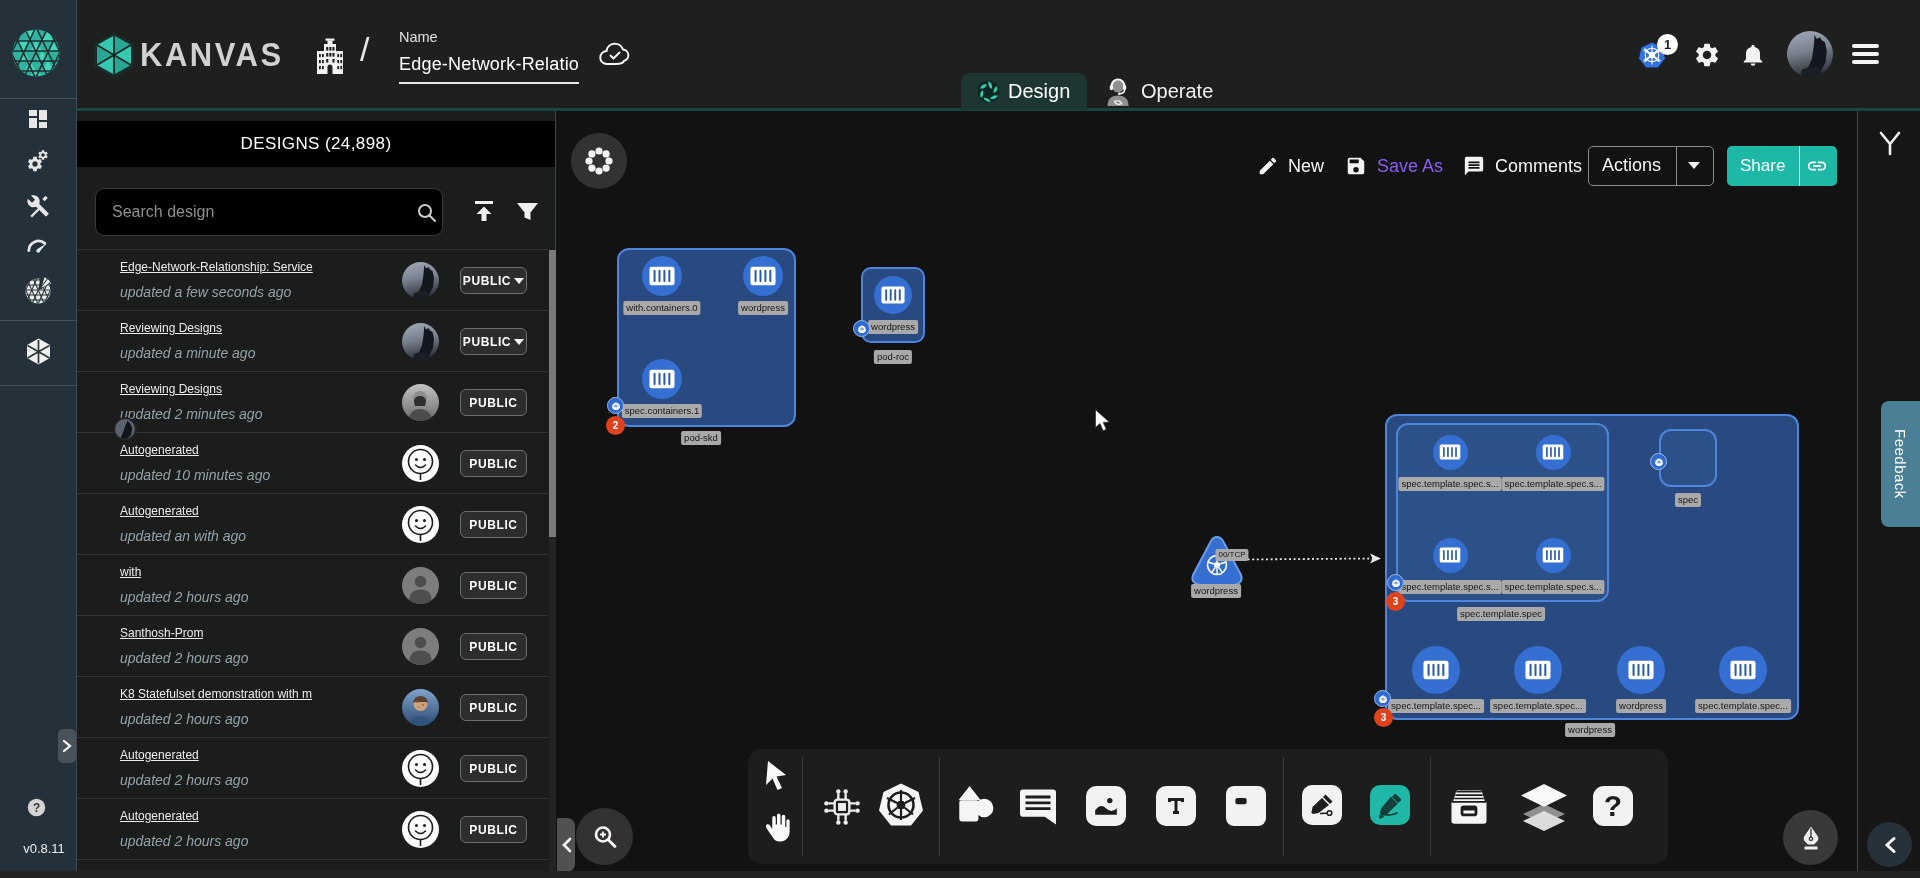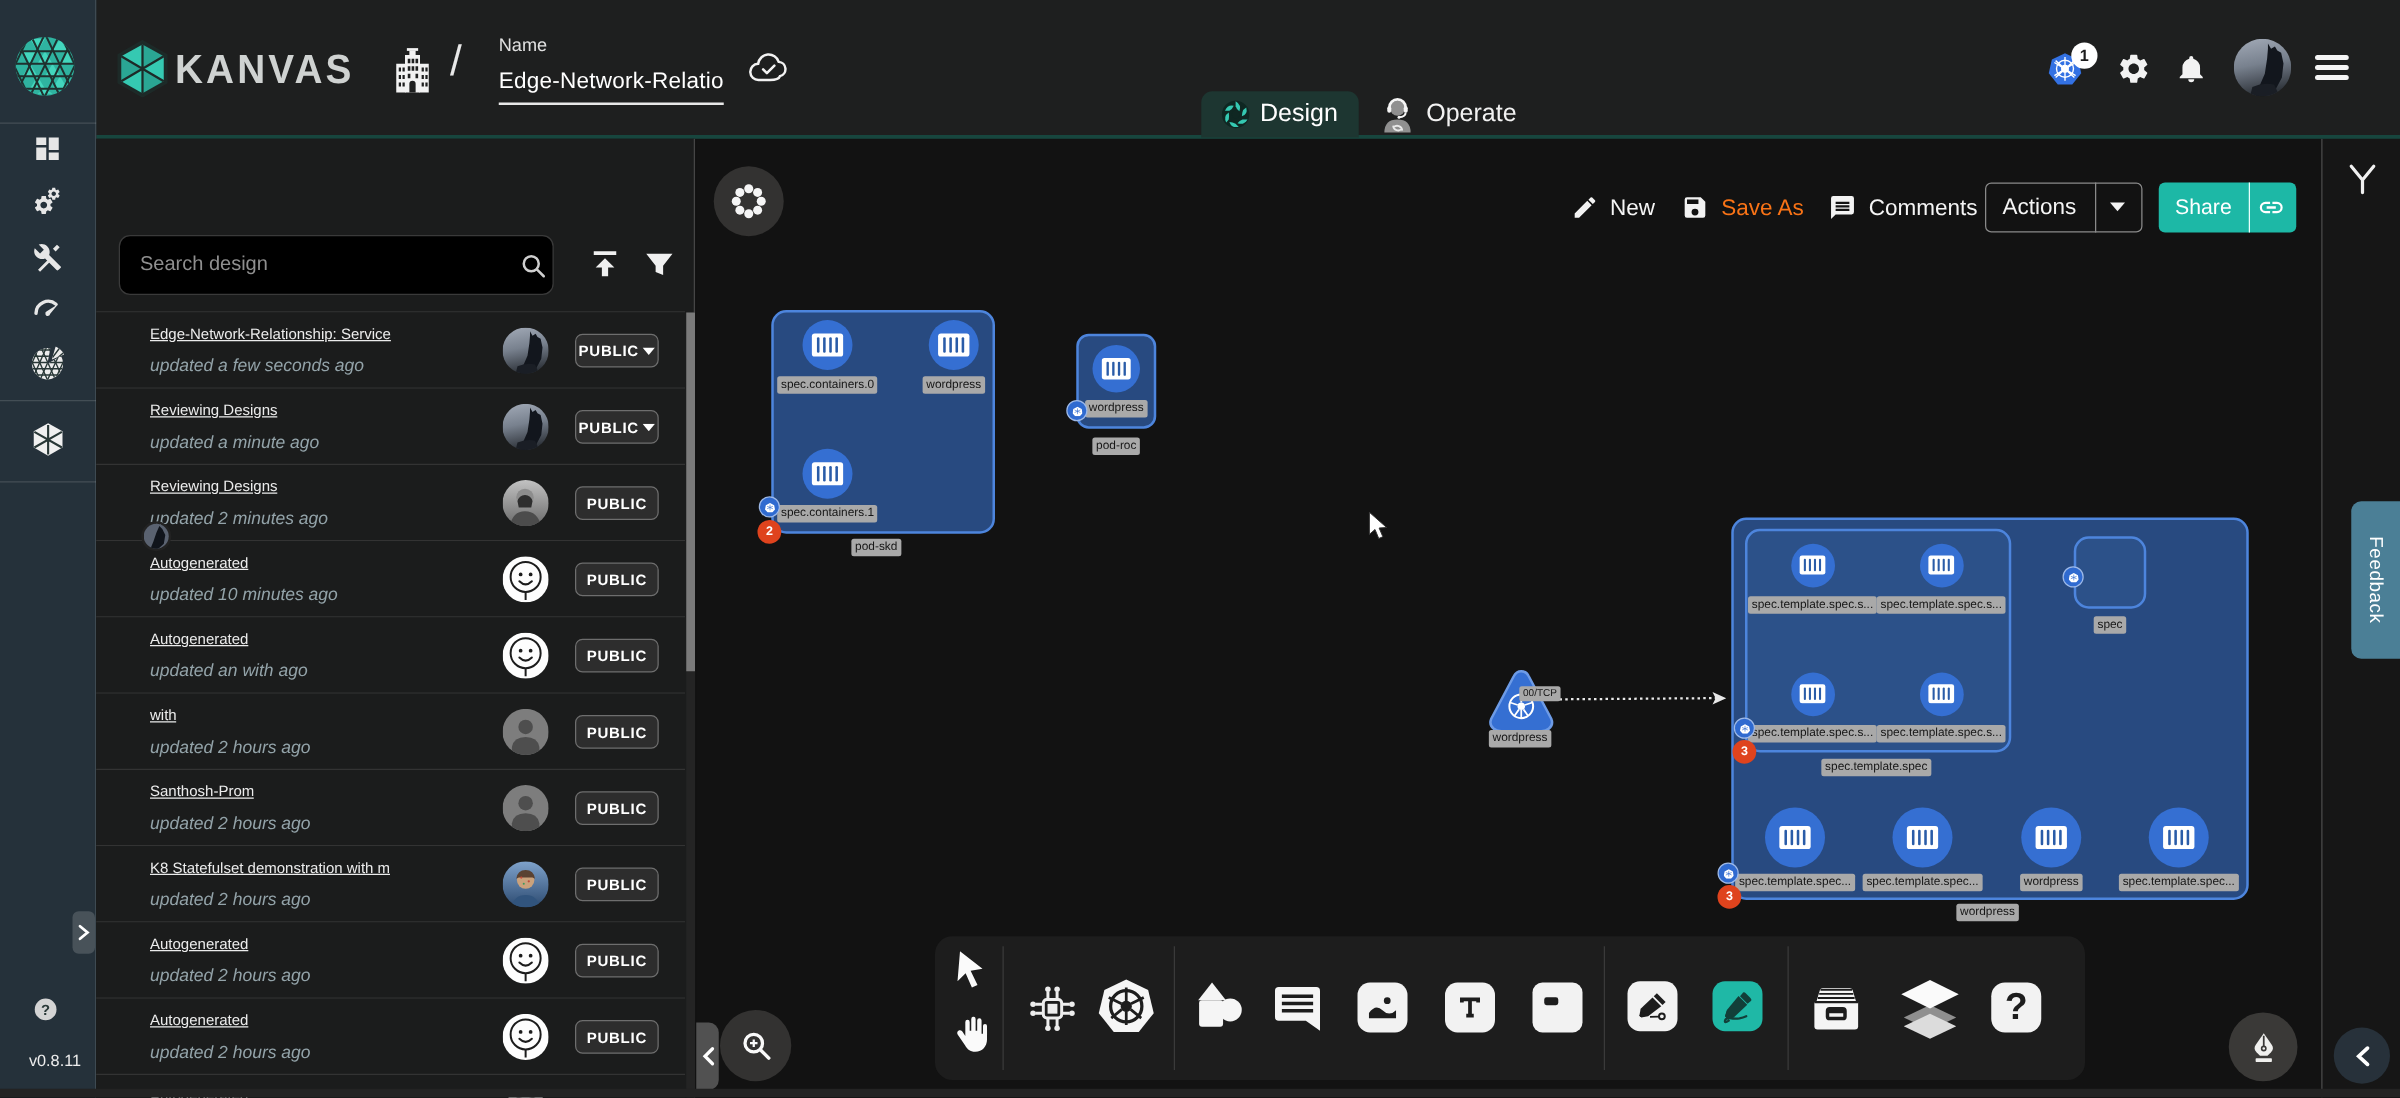--- a/index.html
+++ b/index.html
@@ -234,20 +234,21 @@
         </defs>
         <rect width="37" height="37" fill="url(#ghdr)"></rect>
         <path d="M22 3 l2 3.5 2.5-1.5 1.5 2.5 2.5 1.5 1.5 7 -1 9 -4.5 8.5 -7 3.5 -5.5 0 2.5-6.5 3.5-8 1.5-10 0.5-6z" fill="#12161d"></path>
         <path d="M12 31 q7 -3 14 -1.5 l3.5 7.5 -19 0z" fill="#1a1e25"></path>
       </svg></div>
 <div class="hl" style="left:1852px;top:44px;width:27px;height:3.5px;border-radius:2px"></div>
 <div class="hl" style="left:1852px;top:52px;width:27px;height:3.5px;border-radius:2px"></div>
 <div class="hl" style="left:1852px;top:60px;width:27px;height:3.5px;border-radius:2px"></div>
 
 <div id="panel">
+<div id="panel-h">DESIGNS (24,898)</div>
 <div id="searchbox">Search design</div>
 <svg class="abs" style="left:338px;top:90px" width="24" height="24" viewBox="0 0 24 24">
         <circle cx="10" cy="10" r="6" fill="none" stroke="#cfcfcf" stroke-width="2"></circle>
         <path d="M14.5 14.5 L20 20" stroke="#cfcfcf" stroke-width="2" stroke-linecap="round"></path>
       </svg>
 <svg class="abs" style="left:395px;top:89px" width="24" height="24" viewBox="0 0 24 24">
         <path d="M3 2.5 L21 2.5" stroke="#f0f0f0" stroke-width="3"></path>
         <path d="M12 6.5 L19.5 14 L14.5 14 L14.5 21 L9.5 21 L9.5 14 L4.5 14 Z" fill="#f0f0f0"></path>
       </svg>
 <svg class="abs" style="left:438px;top:89px" width="25" height="24" viewBox="0 0 25 24">
@@ -461,21 +462,21 @@
       <svg width="26" height="20" viewBox="0 0 28 21">
         <rect x="0.5" y="0.5" width="27" height="20" rx="2.5" fill="#fff"></rect>
         <g stroke="#2a5ca8" stroke-width="2.2" stroke-linecap="round">
           <path d="M6 5 L6 16"></path>
           <path d="M11.3 5 L11.3 16"></path>
           <path d="M16.6 5 L16.6 16"></path>
           <path d="M21.9 5 L21.9 16"></path>
         </g>
       </svg>
     </div>
-<div class="lbl" style="left:662px;top:301px;font-size:9.5px">spec.containers.0</div>
+<div class="lbl" style="left:662px;top:301px;font-size:9.5px">with.containers.0</div>
 <div class="lbl" style="left:763px;top:301px;font-size:9.5px">wordpress</div>
 <div class="lbl" style="left:662px;top:404px;font-size:9.5px">spec.containers.1</div>
 <div class="lbl" style="left:701px;top:431px;font-size:9.5px">pod-skd</div>
 <div class="bdg-b" style="left:607px;top:397px">
       <svg width="8" height="8" viewBox="0 0 24 24">
         <path d="M12 1 L22 6.5 L24 17 L17.5 24 L6.5 24 L0 17 L2 6.5 Z" fill="#fff"></path>
         <path d="M12 5 L12 19 M5 9 L19 15 M19 9 L5 15" stroke="#2f6ad0" stroke-width="1.5"></path>
       </svg>
     </div>
 <div class="bdg-r" style="left:606px;top:416px">2</div>
@@ -641,21 +642,21 @@
       <path d="M1.5 0.8 L1.5 18.5 L6 14.6 L9 21.8 L12.3 20.4 L9.3 13.4 L15.3 13 Z" fill="#fff" stroke="#333" stroke-width="0.8"></path>
     </svg>
 
 <svg class="abs" style="left:1257px;top:155px" width="22" height="22" viewBox="0 0 24 24" fill="#f2f2f2">
       <path d="M3 17.2 V21 h3.8 L17.8 10 14 6.2 Z M20.7 7.1 a1 1 0 0 0 0-1.4 L18.3 3.3 a1 1 0 0 0 -1.4 0 L15 5.2 18.8 9 Z"></path>
     </svg>
 <div class="abs" style="left:1288px;top:156px;font-size:18px;color:#f5f5f5">New</div>
 <svg class="abs" style="left:1345px;top:155px" width="22" height="22" viewBox="0 0 24 24" fill="#f2f2f2">
       <path d="M17 3 H5 a2 2 0 0 0 -2 2 v14 a2 2 0 0 0 2 2 h14 a2 2 0 0 0 2-2 V7 Z M12 19 a3 3 0 1 1 0-6 3 3 0 0 1 0 6 Z M15 9 H5 V5 h10 Z"></path>
     </svg>
-<div class="abs" style="left:1377px;top:156px;font-size:18px;color:#f97316">Save As</div>
+<div class="abs" style="left:1377px;top:156px;font-size:18px;color:#8b5cf6">Save As</div>
 <svg class="abs" style="left:1463px;top:155px" width="22" height="22" viewBox="0 0 24 24" fill="#f2f2f2">
       <path d="M20 2 H4 a2 2 0 0 0 -2 2 v18 l4-4 h14 a2 2 0 0 0 2-2 V4 a2 2 0 0 0 -2-2 Z M18 12 H6 v-2 h12 Z M18 9 H6 V7 h12 Z M18 15 H6 v-2 h12 Z"></path>
     </svg>
 <div class="abs" style="left:1495px;top:156px;font-size:18px;color:#f5f5f5">Comments</div>
 <div class="abs" style="left:1588px;top:146px;width:126px;height:40px;border:1px solid #8a8a8a;border-radius:5px"></div>
 <div class="abs" style="left:1602px;top:155px;font-size:18px;color:#f5f5f5">Actions</div>
 <div class="abs" style="left:1676px;top:146px;width:1px;height:40px;background:#8a8a8a"></div>
 <svg class="abs" style="left:1687px;top:161px" width="14" height="9" viewBox="0 0 14 9">
       <path d="M1 1 L7 8 L13 1 Z" fill="#f2f2f2"></path>
     </svg>

